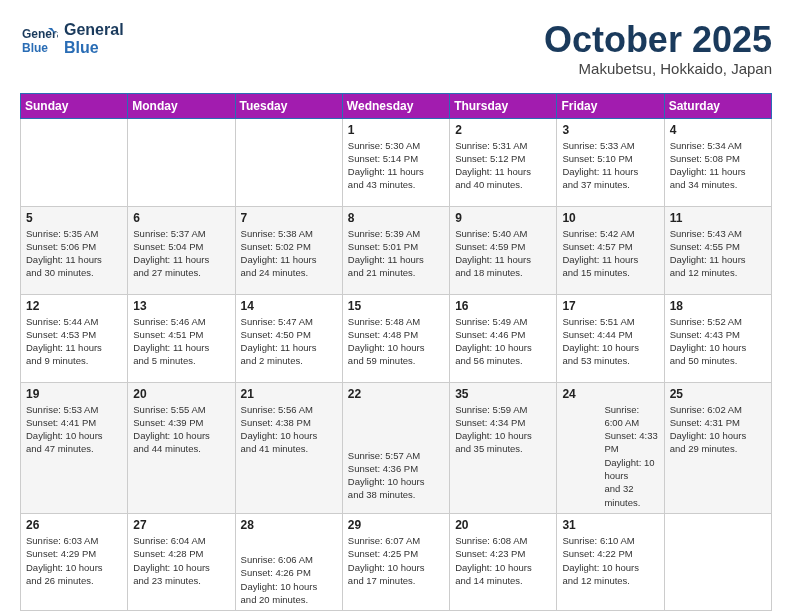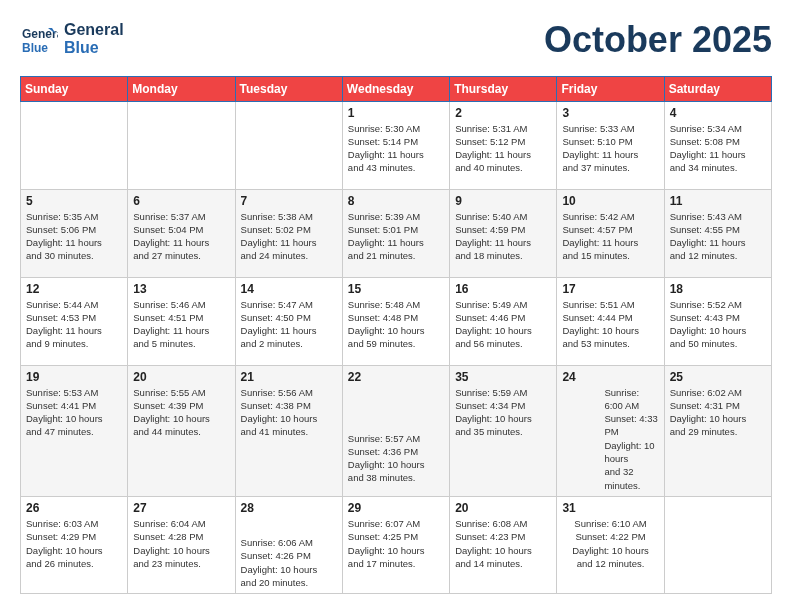--- a/index.html
+++ b/index.html
@@ -37,21 +37,21 @@
     .location {
       font-size: 15px;
       color: #444;
     }
     .calendar {
       width: 100%;
       border-collapse: collapse;
       table-layout: fixed;
     }
     .calendar th {
-      background: #ef4444;
+      background: #a21caf;
       color: #fff;
       font-size: 12px;
       font-weight: bold;
       padding: 5px 4px;
       text-align: left;
       border: 1px solid #2a6db5;
     }
     .calendar td {
       border: 1px solid #ccc;
       vertical-align: top;
@@ -90,20 +90,21 @@
       <text x="2" y="32" font-size="12" font-weight="bold" fill="#2a6db5">Blue</text>
       <polygon points="28,8 36,14 32,8" fill="#2a6db5"></polygon>
     </svg>
     <div style="display:flex;flex-direction:column;line-height:1.1">
       <span style="font-size:16px;font-weight:bold;color:#1a3a5c;">General</span>
       <span style="font-size:16px;font-weight:bold;color:#2a6db5;">Blue</span>
     </div>
   </div>
   <div class="title-block">
     <div class="month-title">October 2025</div>
+    <div class="location">Makubetsu, Hokkaido, Japan</div>
   </div>
 </div>
 
 <table class="calendar">
   <thead>
     <tr>
     <th>Sunday</th>
         <th>Monday</th>
         <th>Tuesday</th>
         <th>Wednesday</th>
@@ -330,21 +331,21 @@
         </td>
         <td>
           <span class="day-num">20</span>
           <div class="day-info" style="white-space: pre-line;">Sunrise: 6:08 AM
 Sunset: 4:23 PM
 Daylight: 10 hours
 and 14 minutes.</div>
         </td>
         <td>
           <span class="day-num">31</span>
-          <div class="day-info" style="white-space: pre-line; text-align: center;">Sunrise: 6:10 AM
+          <div class="day-info" style="white-space: pre-line;">Sunrise: 6:10 AM
 Sunset: 4:22 PM
 Daylight: 10 hours
 and 12 minutes.</div>
         </td>
         <td class="empty"></td>
       </tr>
     </tbody>
 </table>
 
 </body></html>

